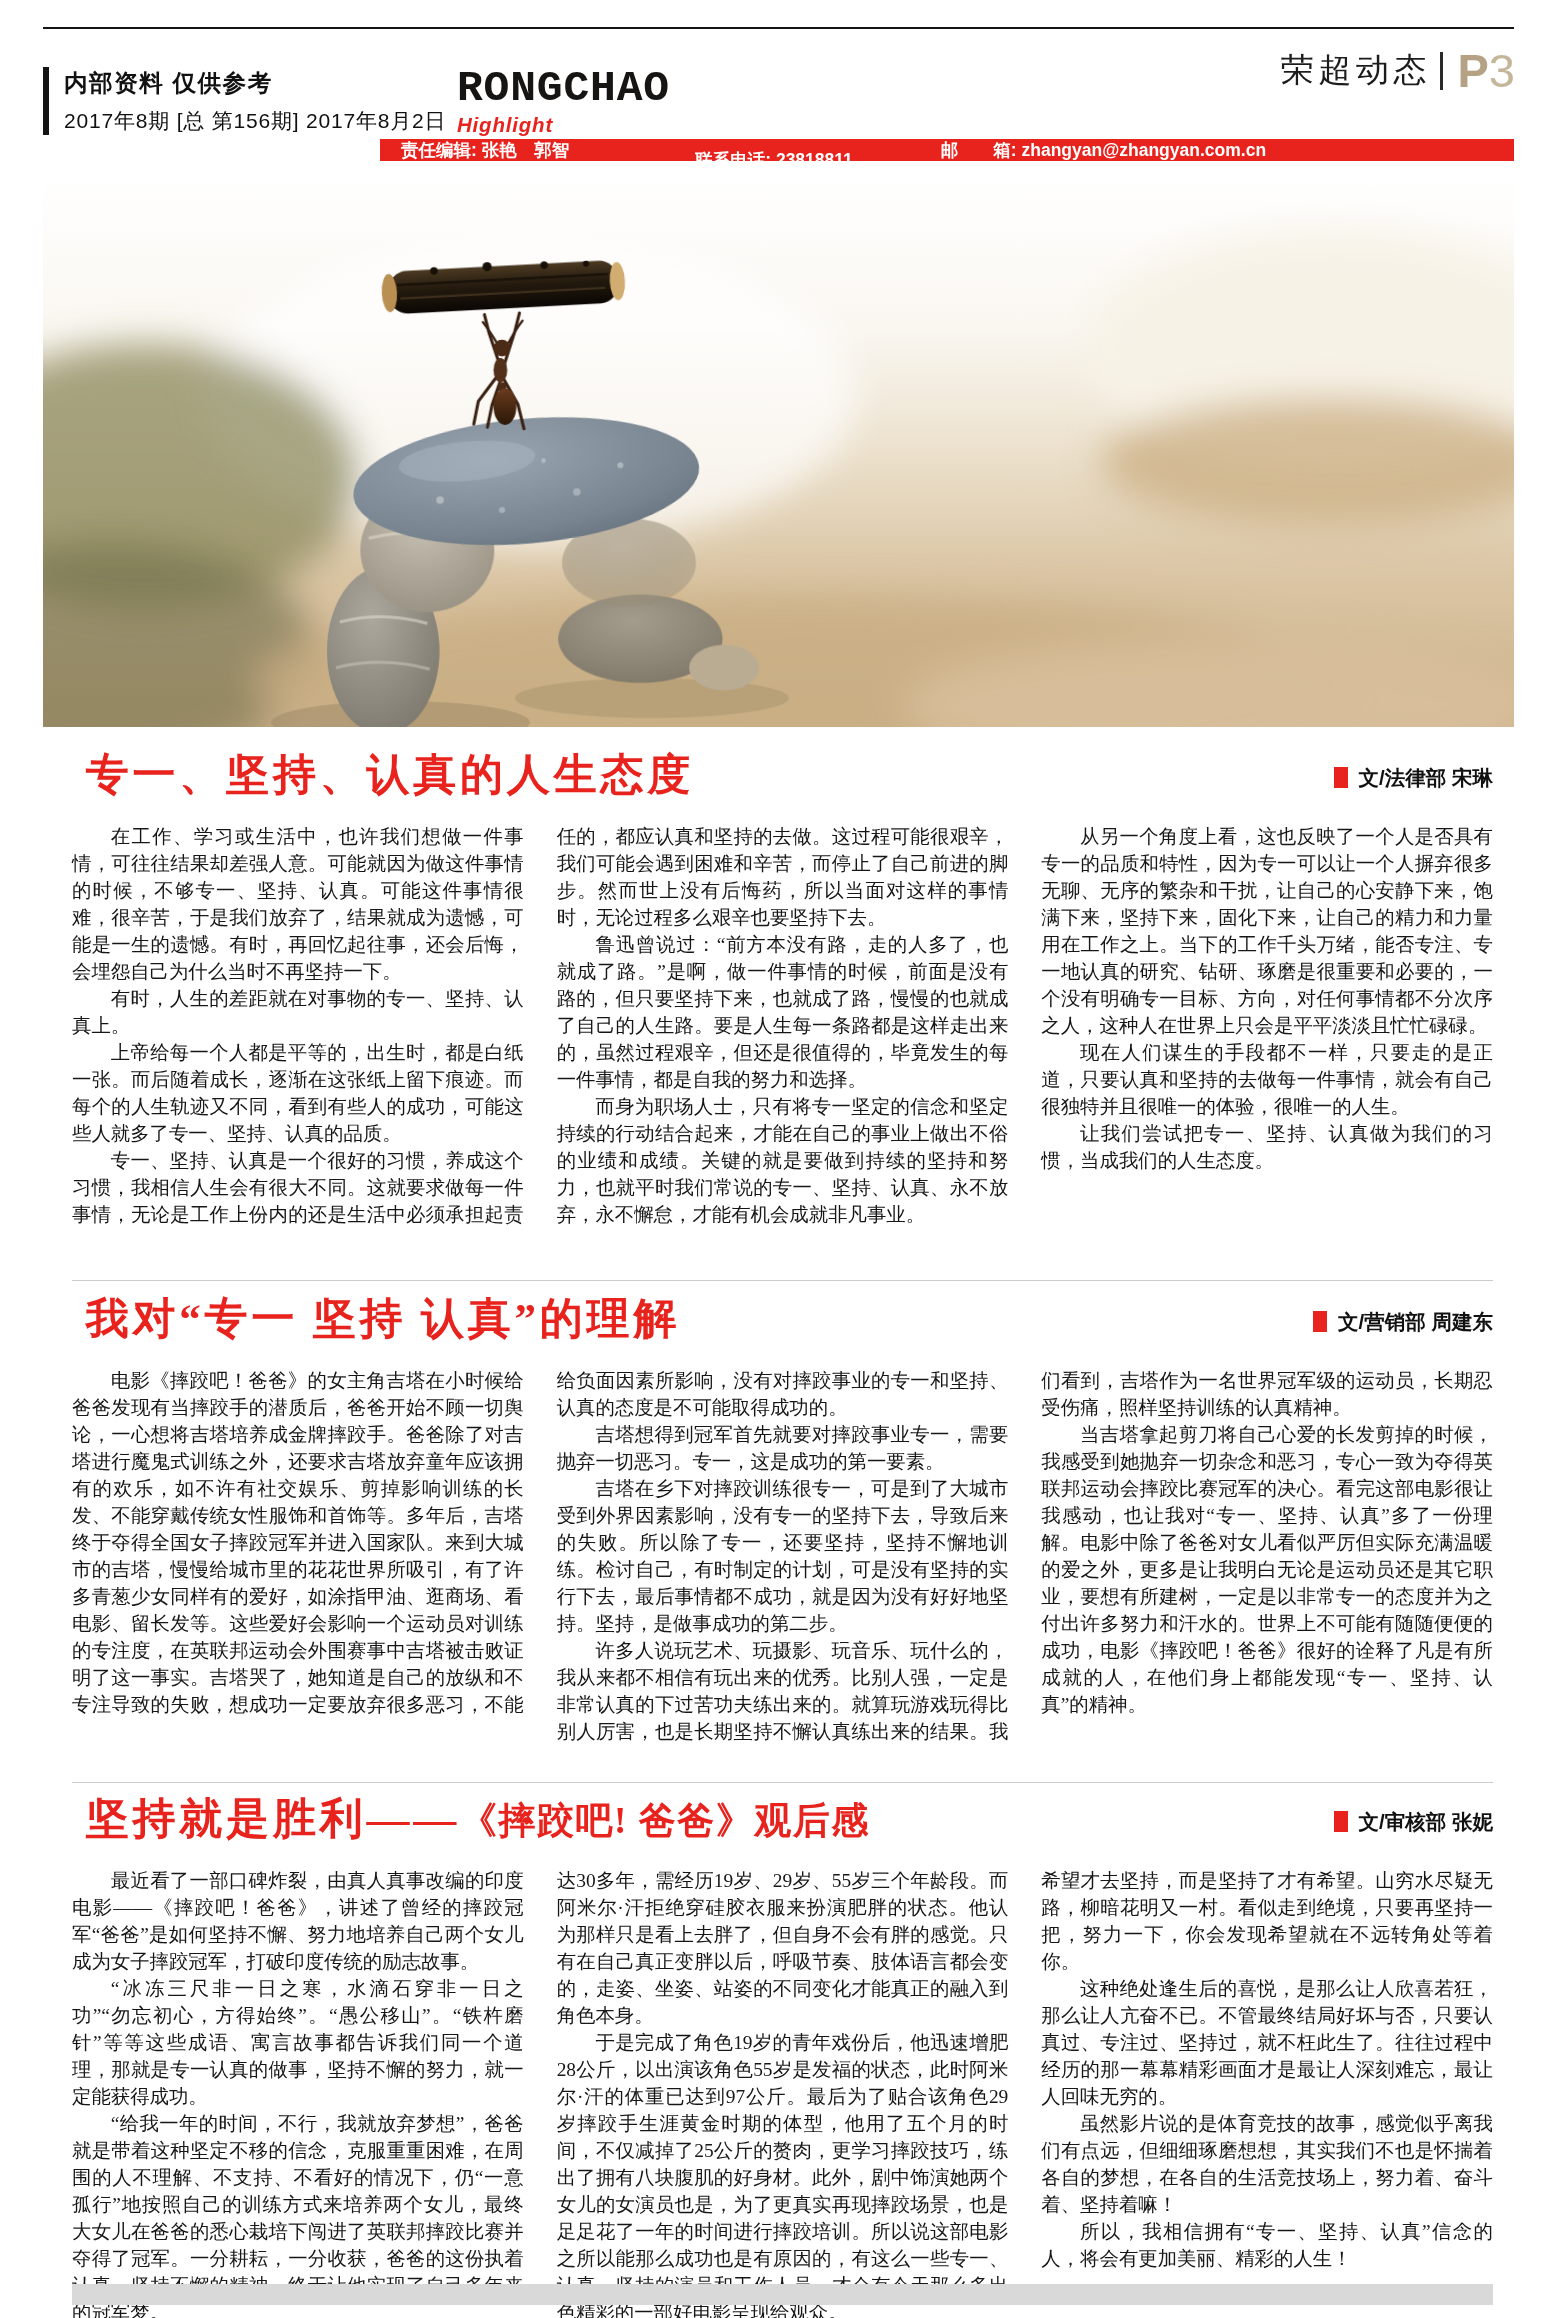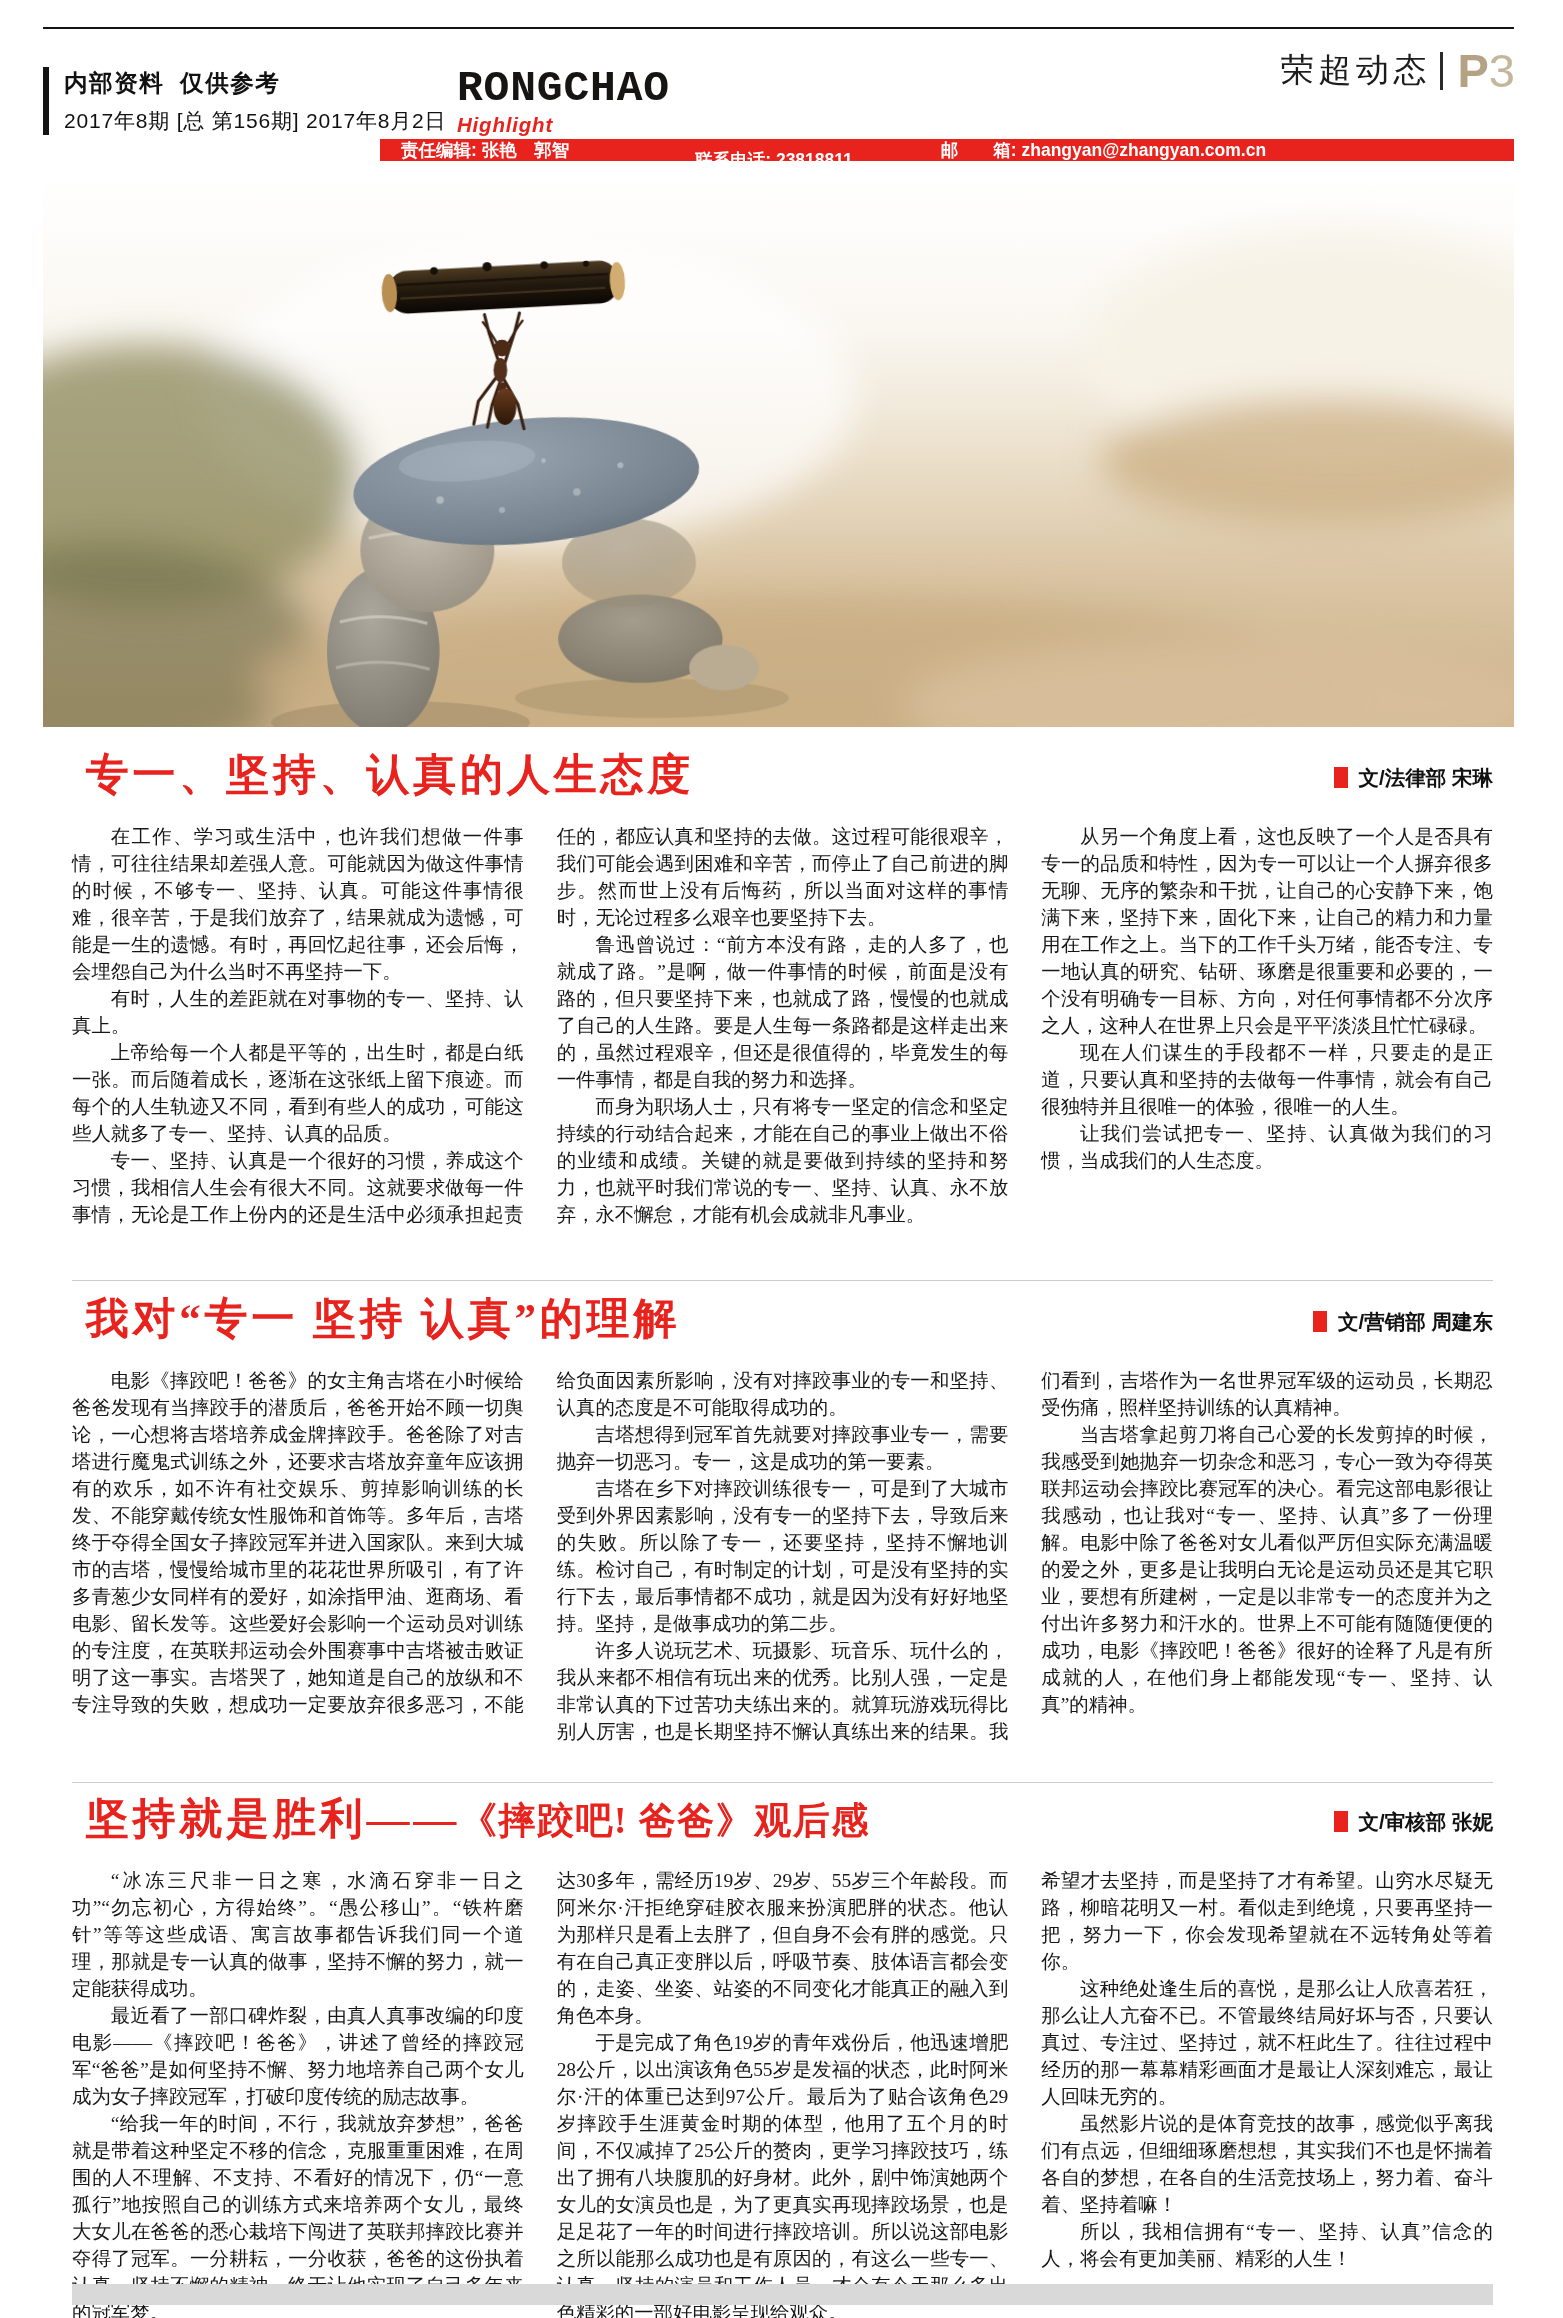--- a/index.html
+++ b/index.html
@@ -4,21 +4,21 @@
 <style>
   html,body{margin:0;padding:0;overflow:hidden;}
   body{
     width:1564px;height:2319px;position:relative;background:#ffffff;
     font-family:"Liberation Sans", sans-serif;color:#161616;
   }
   .abs{position:absolute;}
   
   .top-rule{left:43px;top:27px;width:1471px;height:2.3px;background:#141414;}
   .h-left{left:43px;top:67px;border-left:6px solid #141414;padding-left:15px;}
-  .h-notice{font-size:23.6px;font-weight:700;letter-spacing:1.5px;color:#111;font-family:Liberation Mono, monospace;}
+  .h-notice{font-size:23.6px;font-weight:700;letter-spacing:1.5px;color:#111;}
   .h-issue{font-size:21px;font-weight:500;margin-top:7.6px;color:#111;letter-spacing:0.8px;}
   .h-center{left:457px;top:67px;}
   .h-logo{font-size:43px;font-weight:800;letter-spacing:0.8px;color:#171513;line-height:1;font-family:Liberation Mono, monospace;}
   .h-logo-sub{font-size:20.5px;font-weight:700;font-style:italic;color:#e8231d;margin-top:3px;letter-spacing:0.8px;}
   .h-right{right:49px;top:47px;display:flex;align-items:center;}
   .h-masthead{font-size:33px;letter-spacing:4.6px;color:#1c1c1c;font-weight:400;font-family:"Liberation Serif", serif;}
   .h-vdiv{width:2.3px;height:38px;background:#2a2a2a;margin:0 15px 0 9px;}
   .h-page-p{font-size:47px;font-weight:800;color:#b5a183;line-height:1;}
   .h-page-num{font-size:47px;font-weight:400;color:#c3b69b;line-height:1;}
   .red-bar{left:380px;top:139px;width:1134px;height:22px;background:#e8231d;display:flex;align-items:center;color:#ffffff;font-size:17.5px;font-weight:700;white-space:nowrap;}
@@ -226,22 +226,22 @@
 
 <section class="abs article" id="article-3">
   <div class="article-head">
     <h2 class="headline"><span>坚持就是胜利——</span><span class="sub">《摔跤吧! 爸爸》观后感</span></h2>
     <div class="byline">
       <span class="byline-square"></span>
       <span>文/审核部 张妮</span>
     </div>
   </div>
   <div class="article-body">
+      <p class="para">最近看了一部口碑炸裂，由真人真事改编的印度电影——《摔跤吧！爸爸》，讲述了曾经的摔跤冠军“爸爸”是如何坚持不懈、努力地培养自己两个女儿成为女子摔跤冠军，打破印度传统的励志故事。</p>
       <p class="para">“冰冻三尺非一日之寒，水滴石穿非一日之功”“勿忘初心，方得始终”。“愚公移山”。“铁杵磨针”等等这些成语、寓言故事都告诉我们同一个道理，那就是专一认真的做事，坚持不懈的努力，就一定能获得成功。</p>
-      <p class="para">最近看了一部口碑炸裂，由真人真事改编的印度电影——《摔跤吧！爸爸》，讲述了曾经的摔跤冠军“爸爸”是如何坚持不懈、努力地培养自己两个女儿成为女子摔跤冠军，打破印度传统的励志故事。</p>
       <p class="para">“给我一年的时间，不行，我就放弃梦想”，爸爸就是带着这种坚定不移的信念，克服重重困难，在周围的人不理解、不支持、不看好的情况下，仍“一意孤行”地按照自己的训练方式来培养两个女儿，最终大女儿在爸爸的悉心栽培下闯进了英联邦摔跤比赛并夺得了冠军。一分耕耘，一分收获，爸爸的这份执着认真，坚持不懈的精神，终于让他实现了自己多年来的冠军梦。</p>
       <p class="para">而在戏外，饰演爸爸的演员阿米尔·汗也是一位十分认真敬业的人。片中的爸爸这个角色时间跨度长达30多年，需经历19岁、29岁、55岁三个年龄段。而阿米尔·汗拒绝穿硅胶衣服来扮演肥胖的状态。他认为那样只是看上去胖了，但自身不会有胖的感觉。只有在自己真正变胖以后，呼吸节奏、肢体语言都会变的，走姿、坐姿、站姿的不同变化才能真正的融入到角色本身。</p>
       <p class="para">于是完成了角色19岁的青年戏份后，他迅速增肥28公斤，以出演该角色55岁是发福的状态，此时阿米尔·汗的体重已达到97公斤。最后为了贴合该角色29岁摔跤手生涯黄金时期的体型，他用了五个月的时间，不仅减掉了25公斤的赘肉，更学习摔跤技巧，练出了拥有八块腹肌的好身材。此外，剧中饰演她两个女儿的女演员也是，为了更真实再现摔跤场景，也是足足花了一年的时间进行摔跤培训。所以说这部电影之所以能那么成功也是有原因的，有这么一些专一、认真、坚持的演员和工作人员，才会有今天那么多出色精彩的一部好电影呈现给观众。</p>
       <p class="para">剧中还有句台词让我印象深刻——“不到最后哨声响起，比赛就还未结束！”是的，有时候不是看到希望才去坚持，而是坚持了才有希望。山穷水尽疑无路，柳暗花明又一村。看似走到绝境，只要再坚持一把，努力一下，你会发现希望就在不远转角处等着你。</p>
       <p class="para">这种绝处逢生后的喜悦，是那么让人欣喜若狂，那么让人亢奋不已。不管最终结局好坏与否，只要认真过、专注过、坚持过，就不枉此生了。往往过程中经历的那一幕幕精彩画面才是最让人深刻难忘，最让人回味无穷的。</p>
       <p class="para">虽然影片说的是体育竞技的故事，感觉似乎离我们有点远，但细细琢磨想想，其实我们不也是怀揣着各自的梦想，在各自的生活竞技场上，努力着、奋斗着、坚持着嘛！</p>
       <p class="para">所以，我相信拥有“专一、坚持、认真”信念的人，将会有更加美丽、精彩的人生！</p>
     </div>
 </section>
 

